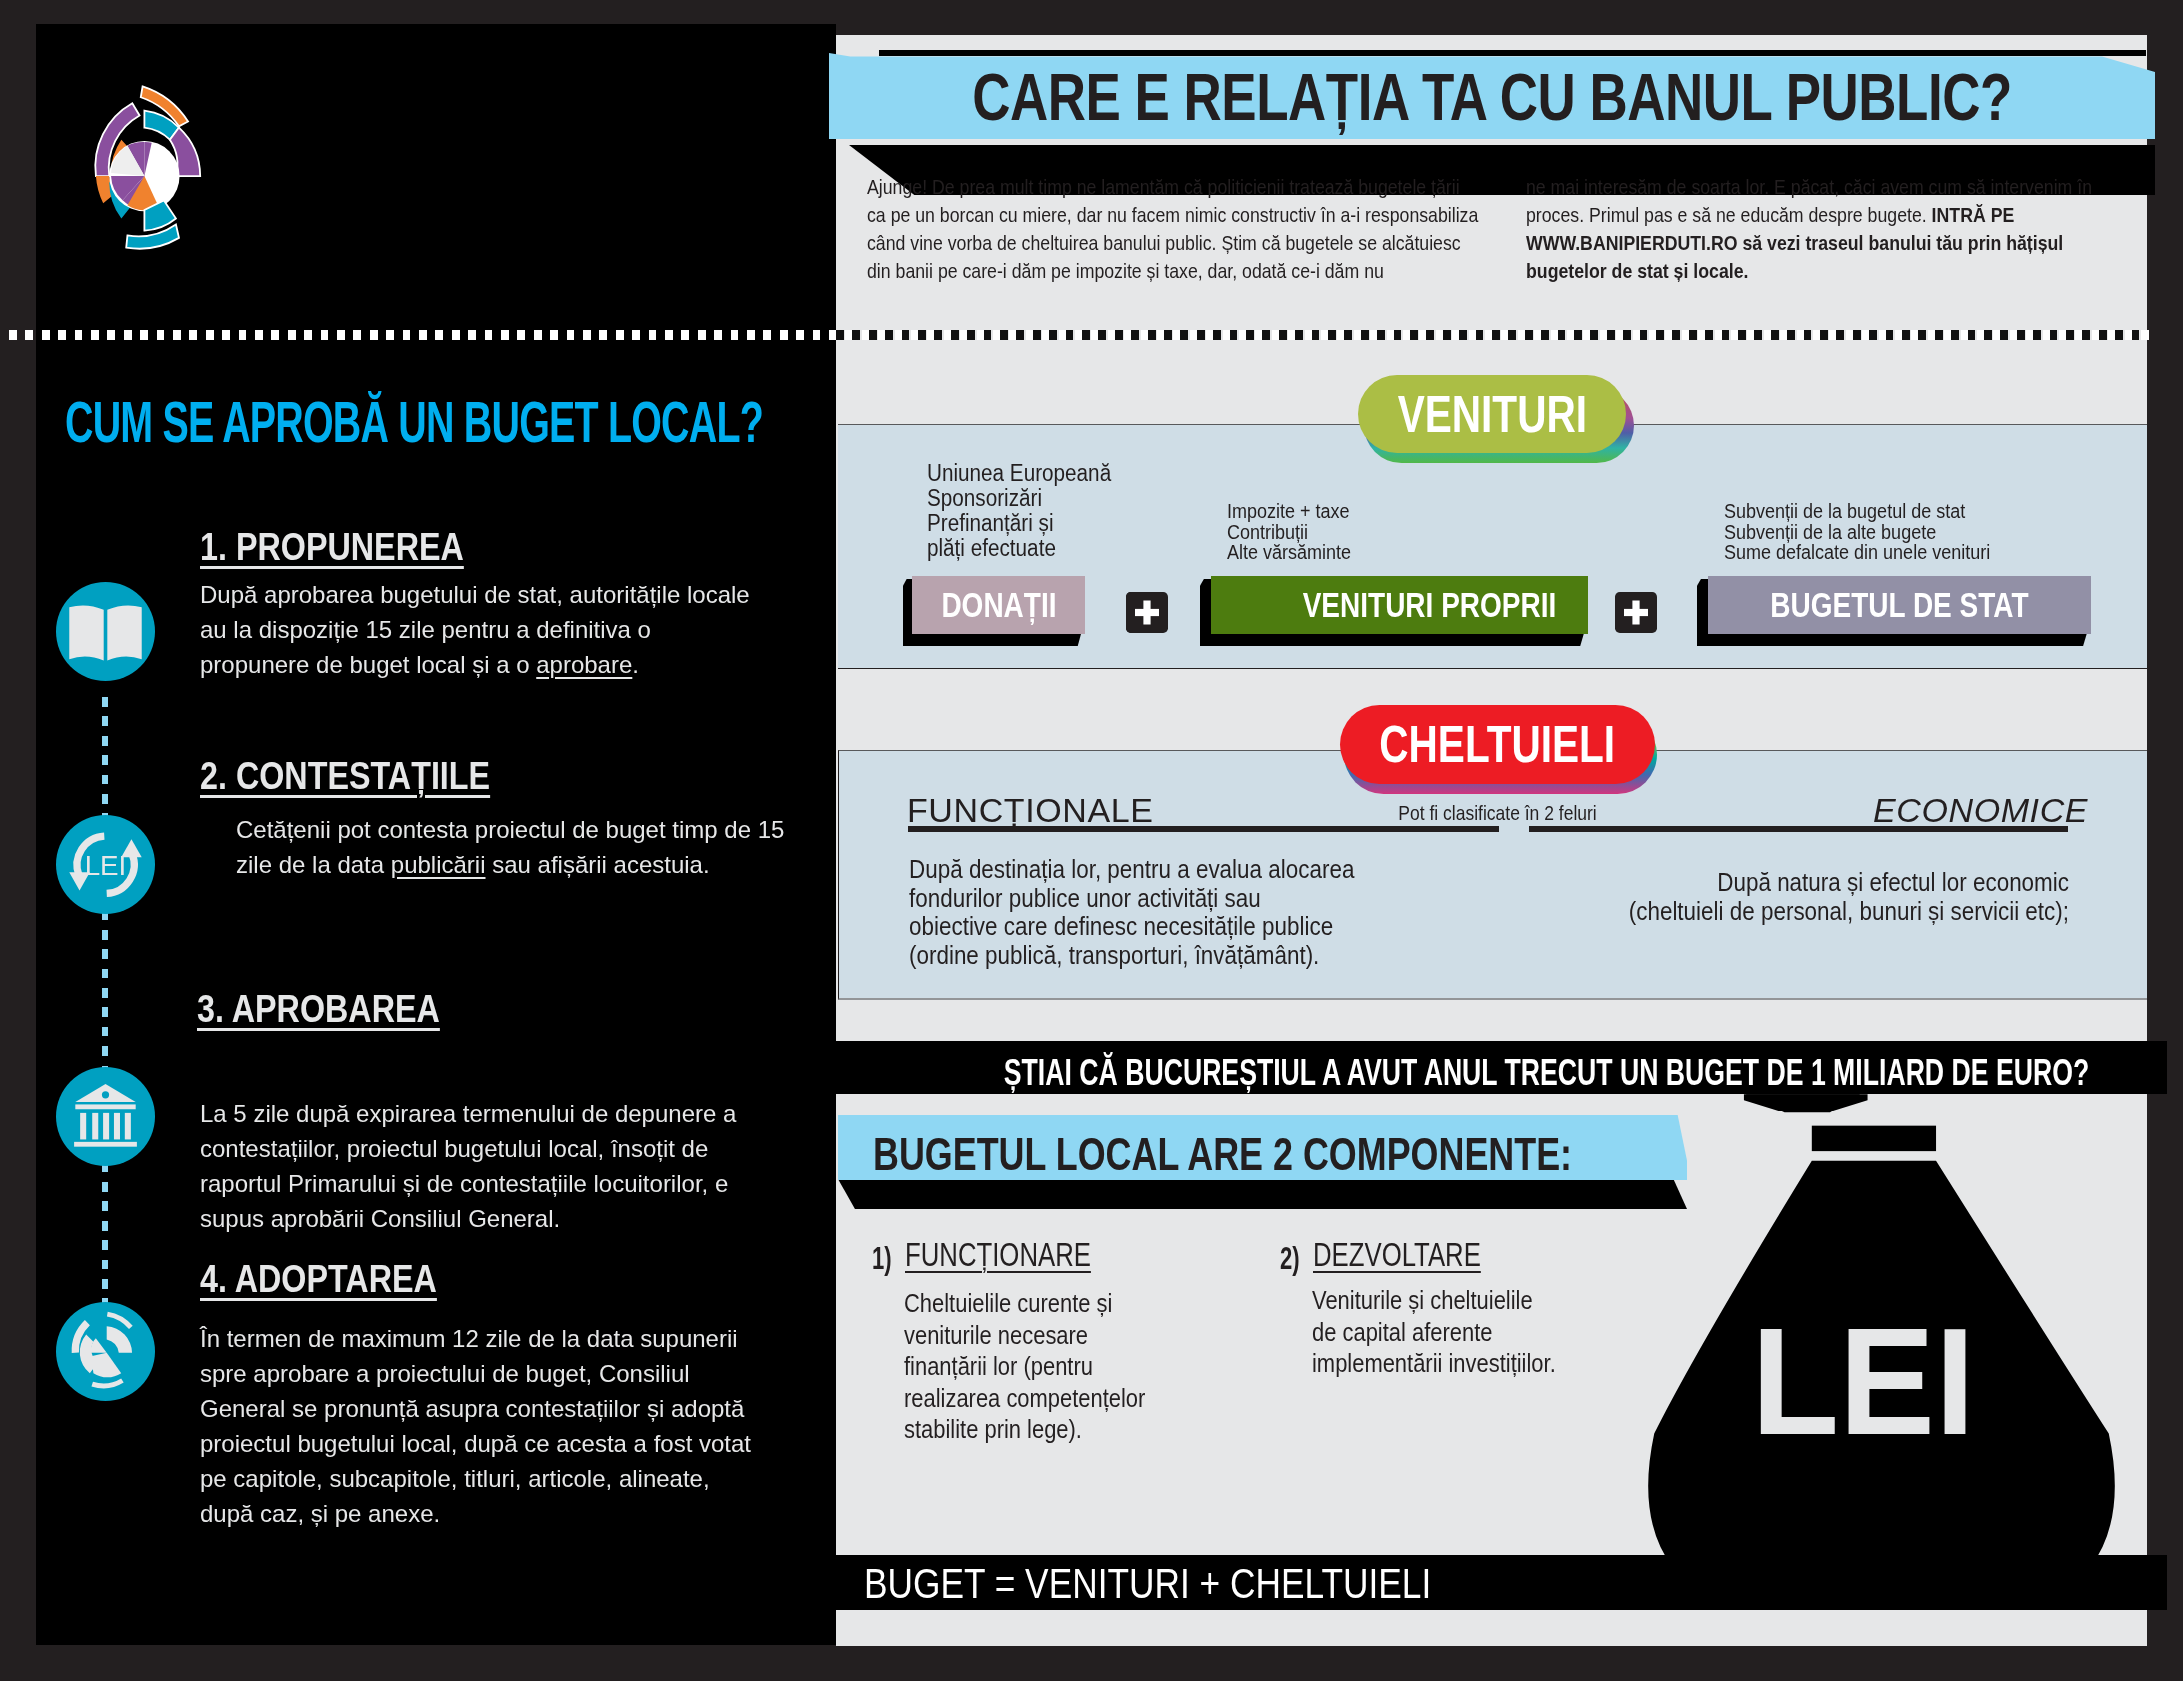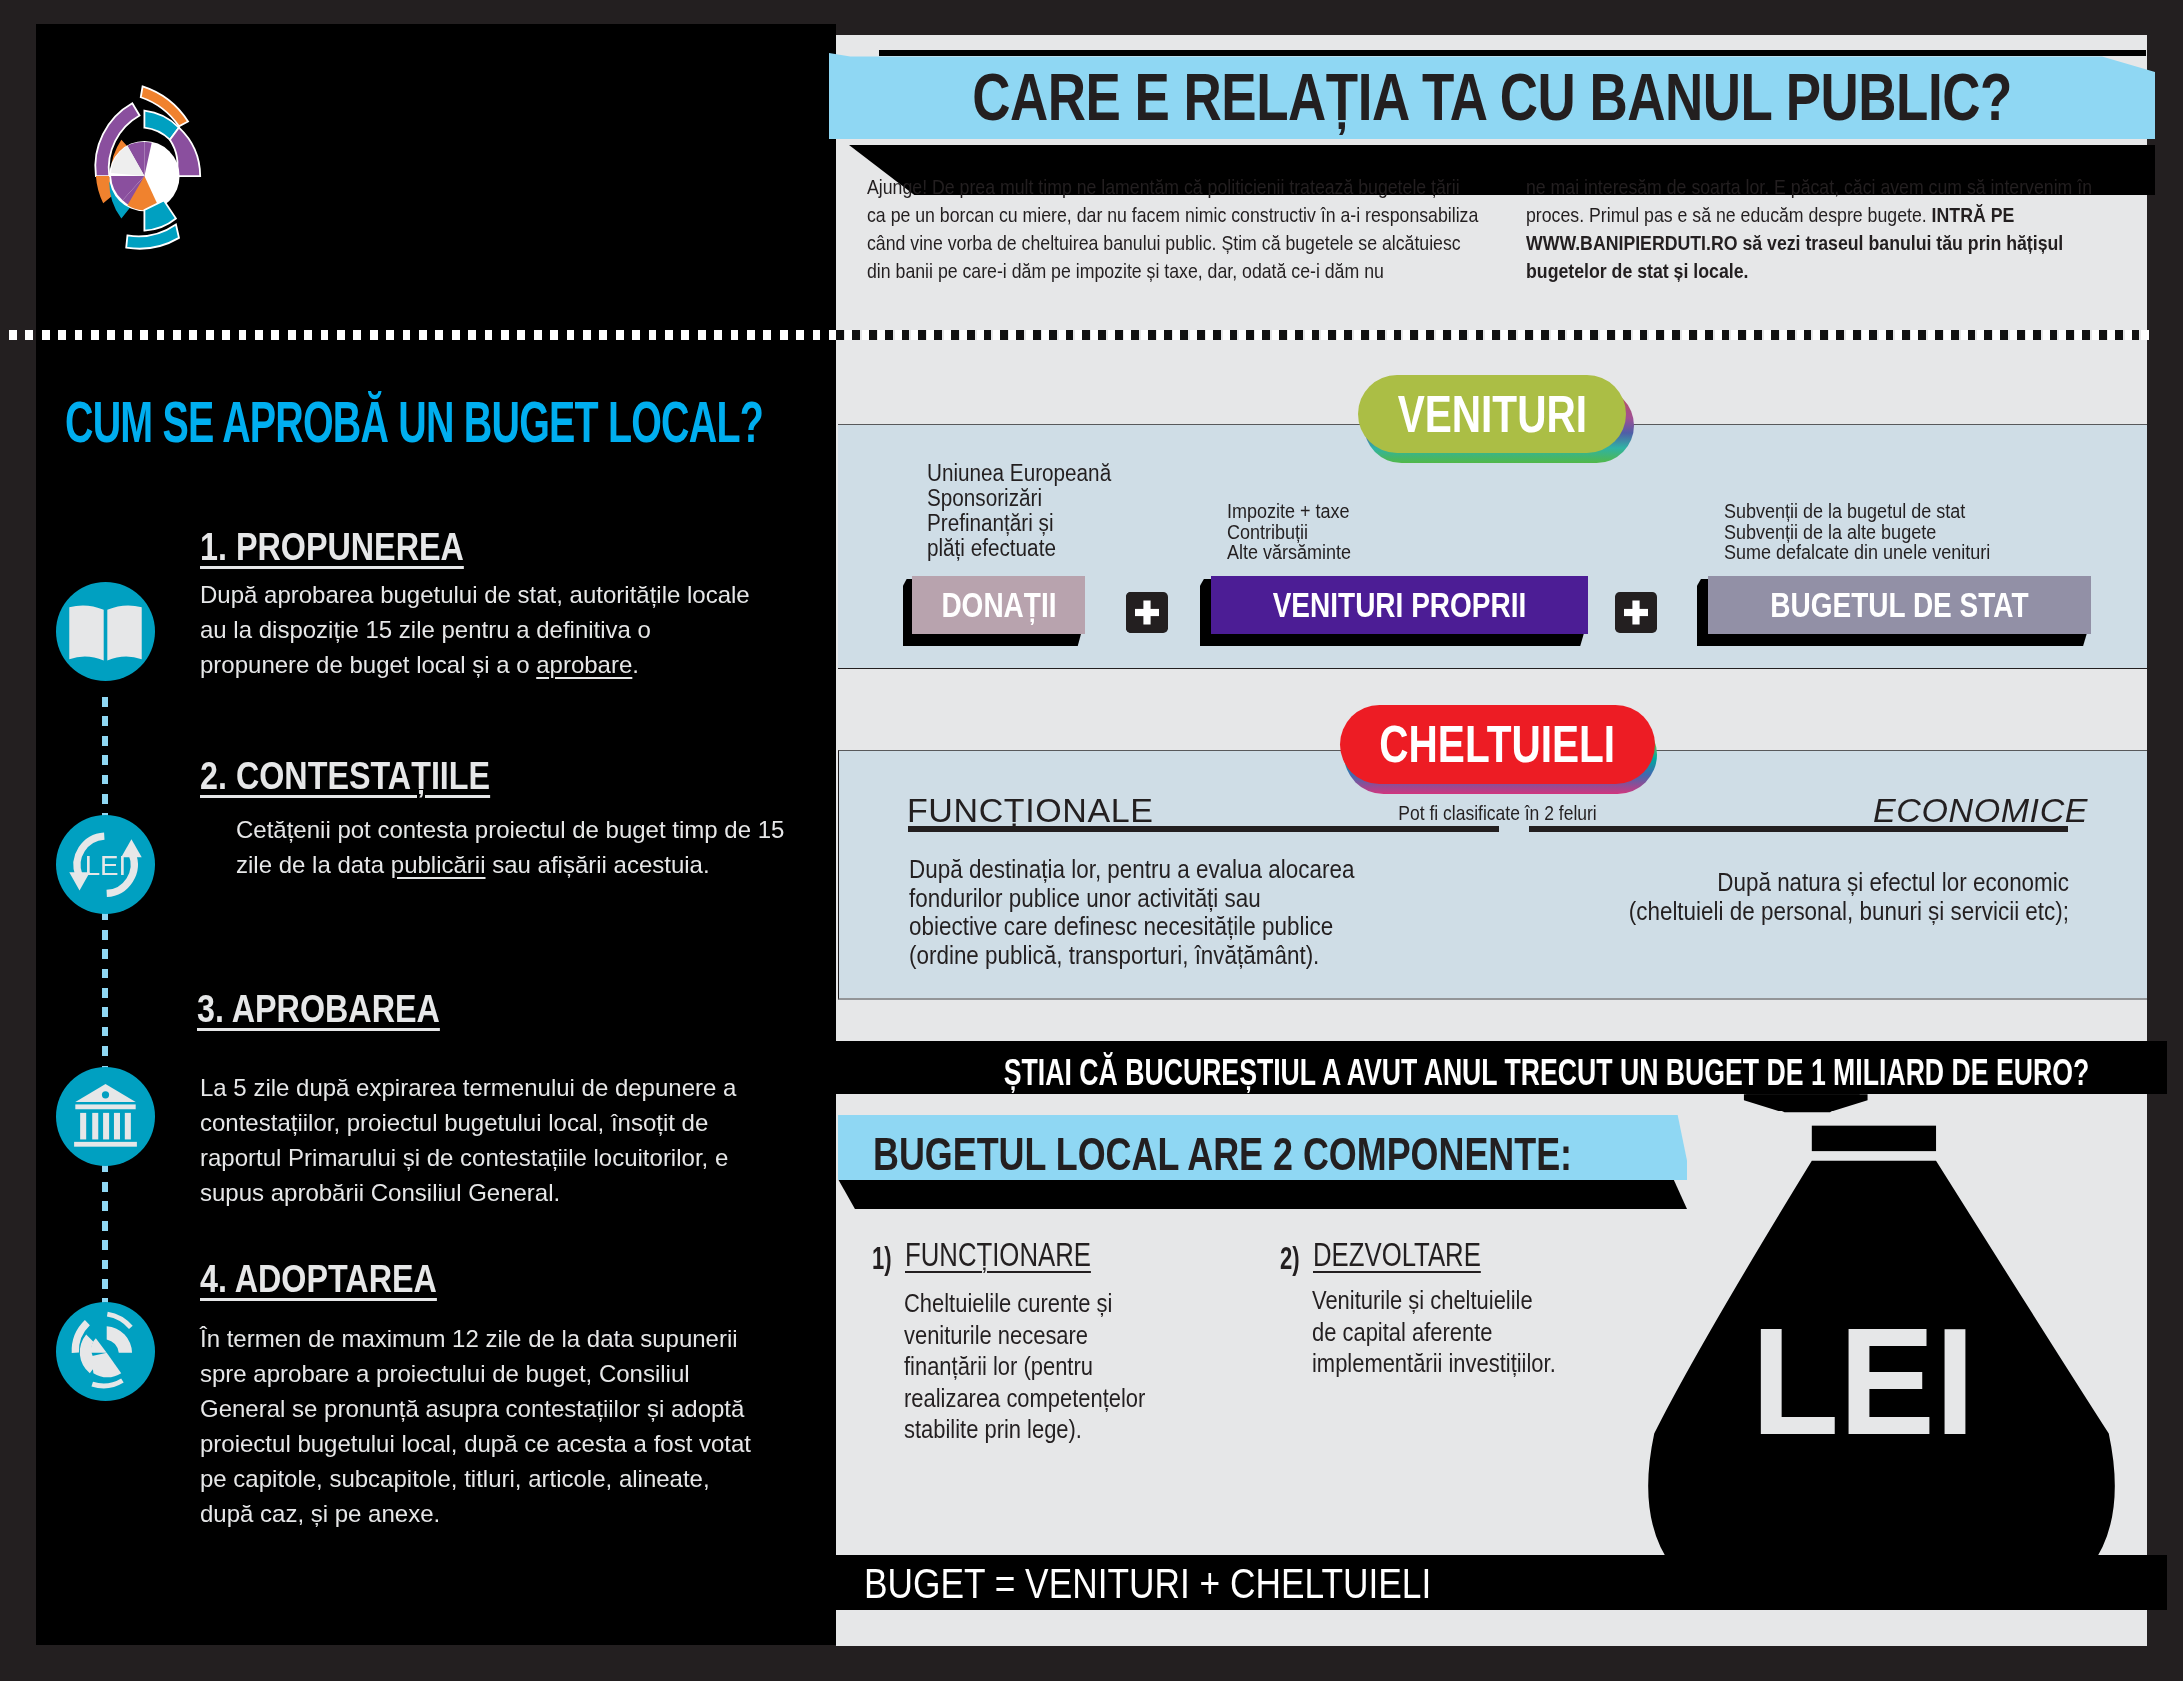--- a/index.html
+++ b/index.html
@@ -160,21 +160,21 @@
     <rect x="32" y="62" width="100" height="8" fill="#e6e7e8"></rect>
     <rect x="40" y="76" width="10" height="44" fill="#e6e7e8"></rect>
     <rect x="60" y="76" width="10" height="44" fill="#e6e7e8"></rect>
     <rect x="78" y="76" width="10" height="44" fill="#e6e7e8"></rect>
     <rect x="96" y="76" width="10" height="44" fill="#e6e7e8"></rect>
     <rect x="114" y="76" width="10" height="44" fill="#e6e7e8"></rect>
     <rect x="30" y="124" width="104" height="8" fill="#e6e7e8"></rect>
   </svg>
 </div>
 <div class="abs step-title" style="left:197px;top:988px;">3. APROBAREA</div>
-<div class="abs step-text" style="left:200px;top:1070px;">La 5 zile după expirarea termenului de depunere a contestațiilor, proiectul bugetului local, însoțit de raportul Primarului și de contestațiile locuitorilor, e supus aprobării Consiliul General.</div>
+<div class="abs step-text" style="left:200px;top:1096px;">La 5 zile după expirarea termenului de depunere a contestațiilor, proiectul bugetului local, însoțit de raportul Primarului și de contestațiile locuitorilor, e supus aprobării Consiliul General.</div>
 
 <div class="abs step-icon" style="left:56px;top:1302px;">
   <svg width="99" height="99" viewBox="0 0 164 164">
     <path d="M85 20 A65 65 0 0 1 124 42" fill="none" stroke="#e6e7e8" stroke-width="8"></path>
     <path d="M52 34 A65 65 0 0 0 32 84" fill="none" stroke="#e6e7e8" stroke-width="12"></path>
     <path d="M84 40 A45 45 0 0 1 126 84 L104 84 A25 25 0 0 0 84 62 Z" fill="#e6e7e8"></path>
     <path d="M50 54 A45 45 0 0 0 56 118 L70 100 A25 25 0 0 1 62 66 Z" fill="#e6e7e8"></path>
     <path d="M84 84 L66 60 A28 28 0 0 0 58 84 Z" fill="#e6e7e8"></path>
     <path d="M84 84 L108 118 A42 42 0 0 1 62 118 L58 90 Z" fill="#e6e7e8"></path>
     <path d="M60 136 A60 60 0 0 0 110 130" fill="none" stroke="#e6e7e8" stroke-width="8"></path>
@@ -228,21 +228,21 @@
       <rect x="15" y="28" width="40" height="12" fill="#fff"></rect>
     </svg>
 </div>
 <div class="abs plus" style="left:1126px;top:592px;width:42px;">
   <svg width="42" height="41" viewBox="0 0 70 68">
       <rect x="29" y="14" width="12" height="40" fill="#fff"></rect>
       <rect x="15" y="28" width="40" height="12" fill="#fff"></rect>
     </svg>
 </div>
 <div class="abs box-shadow" style="left:1200px;top:579px;width:388px;height:67px;clip-path:polygon(1% 0,100% 0,100% 60%,98% 100%,0 100%,0 10%);"></div>
-<div class="abs box" style="left:1211px;top:576px;width:377px;height:58px;background:#4c1d95;"><span>VENITURI PROPRII</span></div>
+<div class="abs box" style="left:1211px;top:576px;width:377px;height:58px;background:#4d7c0f;text-align:right;"><span>VENITURI PROPRII</span></div>
 <div class="abs box-shadow" style="left:1697px;top:579px;width:394px;height:67px;clip-path:polygon(1% 0,100% 0,100% 60%,98% 100%,0 100%,0 10%);"></div>
 <div class="abs box" style="left:1708px;top:576px;width:383px;height:58px;background:#9290a6;"><span>BUGETUL DE STAT</span></div>
 
 <div id="cheltuieli-section" class="abs"></div>
 <div id="cheltuieli-stack" class="abs pill-stack"></div>
 <div id="cheltuieli-pill" class="abs pill"><span>CHELTUIELI</span></div>
 
 <div class="abs cat-title" style="left:907px;top:791px;">FUNCȚIONALE</div>
 <div id="chelt-sub" class="abs" style="left:1358px;top:801px;width:279px;text-align:center;">Pot fi clasificate în 2 feluri</div>
 <div class="abs cat-title" style="left:1873px;top:791px;font-style:italic;">ECONOMICE</div>

